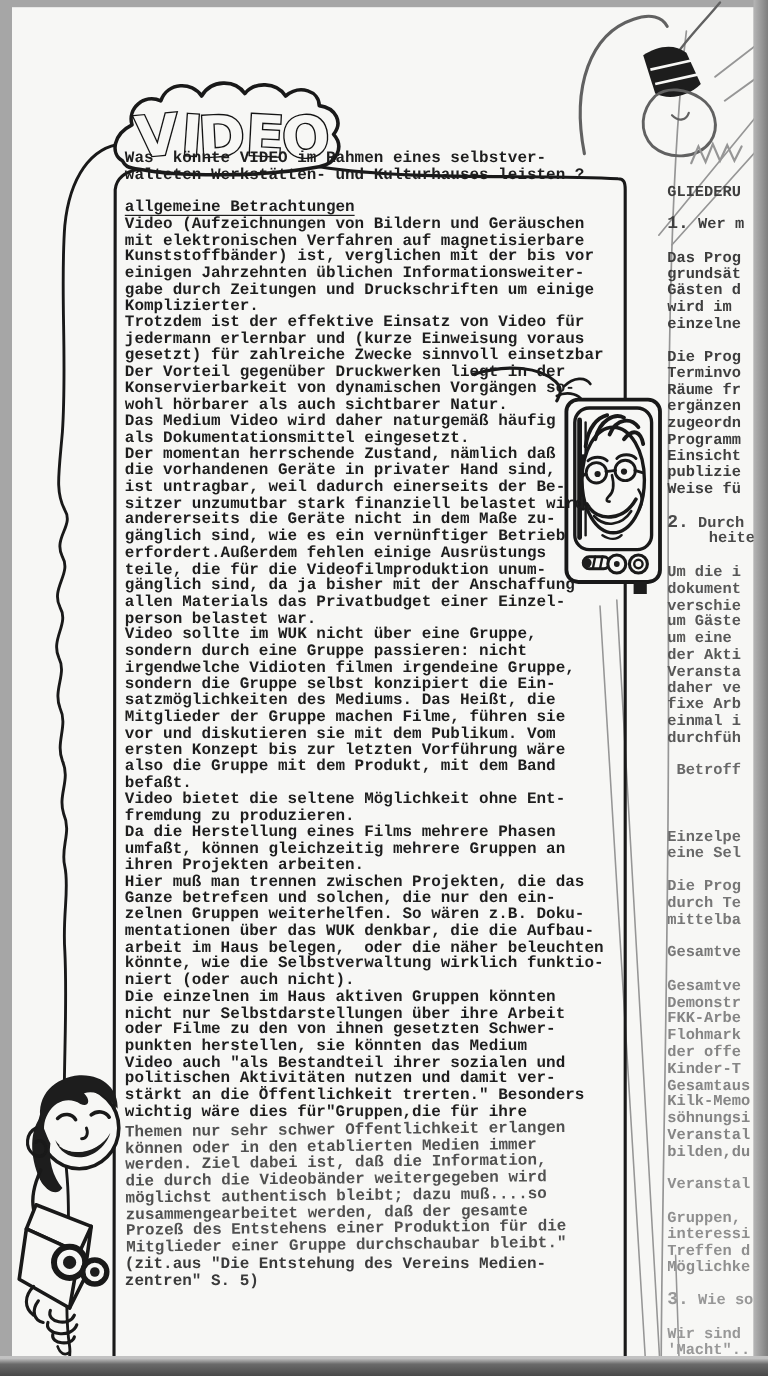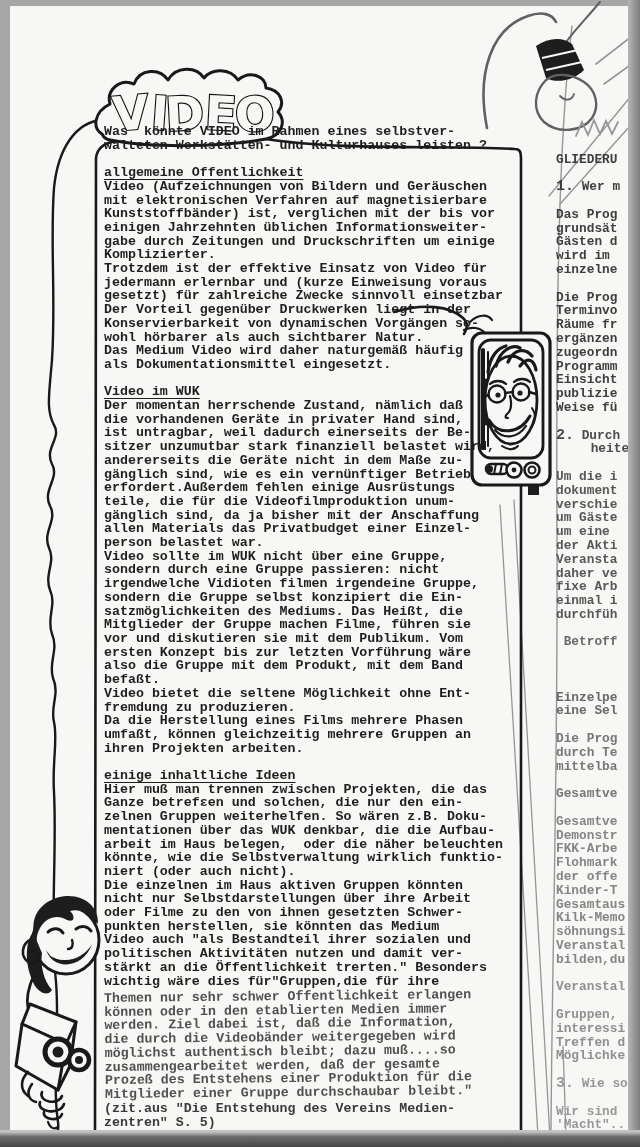--- a/index.html
+++ b/index.html
@@ -147,36 +147,35 @@
     <path class="st" stroke-width="2.6" d="M 40,1102 C 36,1112 60,1116 64,1104"></path>
     <path class="st" stroke-width="2.6" d="M 44,1112 C 42,1120 60,1122 62,1114"></path>
     <path class="st" stroke-width="2.2" d="M 48,1122 C 50,1128 54,1130 58,1127"></path>
   </g>
 </svg>
 
 <div class="main-col">
   <div class="question">Was  könnte VIDEO im Rahmen eines selbstver-
 walteten Werkstätten- und Kulturhauses leisten ?</div>
   <div id="sections">
-      <div class="heading">allgemeine Offentlichkeit</div>
+      <div class="heading">allgemeine Betrachtungen</div>
       <div class="para tone-dark">Video (Aufzeichnungen von Bildern und Geräuschen
 mit elektronischen Verfahren auf magnetisierbare
 Kunststoffbänder) ist, verglichen mit der bis vor
 einigen Jahrzehnten üblichen Informationsweiter-
 gabe durch Zeitungen und Druckschriften um einige
 Komplizierter.
 Trotzdem ist der effektive Einsatz von Video für
 jedermann erlernbar und (kurze Einweisung voraus
 gesetzt) für zahlreiche Zwecke sinnvoll einsetzbar
 Der Vorteil gegenüber Druckwerken liegt in der
 Konservierbarkeit von dynamischen Vorgängen so-
 wohl hörbarer als auch sichtbarer Natur.
 Das Medium Video wird daher naturgemäß häufig
 als Dokumentationsmittel eingesetzt.</div>
-      <div class="heading">Video im WUK</div>
       <div class="para tone-dark">Der momentan herrschende Zustand, nämlich daß
 die vorhandenen Geräte in privater Hand sind,
 ist untragbar, weil dadurch einerseits der Be-
 sitzer unzumutbar stark finanziell belastet wird,
 andererseits die Geräte nicht in dem Maße zu-
 gänglich sind, wie es ein vernünftiger Betrieb
 erfordert.Außerdem fehlen einige Ausrüstungs
 teile, die für die Videofilmproduktion unum-
 gänglich sind, da ja bisher mit der Anschaffung
 allen Materials das Privatbudget einer Einzel-
@@ -189,21 +188,20 @@
 Mitglieder der Gruppe machen Filme, führen sie
 vor und diskutieren sie mit dem Publikum. Vom
 ersten Konzept bis zur letzten Vorführung wäre
 also die Gruppe mit dem Produkt, mit dem Band
 befaßt.
 Video bietet die seltene Möglichkeit ohne Ent-
 fremdung zu produzieren.
 Da die Herstellung eines Films mehrere Phasen
 umfaßt, können gleichzeitig mehrere Gruppen an
 ihren Projekten arbeiten.</div>
-      <div class="heading">einige inhaltliche Ideen</div>
       <div class="para tone-dark">Hier muß man trennen zwischen Projekten, die das
 Ganze betrefεen und solchen, die nur den ein-
 zelnen Gruppen weiterhelfen. So wären z.B. Doku-
 mentationen über das WUK denkbar, die die Aufbau-
 arbeit im Haus belegen,  oder die näher beleuchten
 könnte, wie die Selbstverwaltung wirklich funktio-
 niert (oder auch nicht).
 Die einzelnen im Haus aktiven Gruppen könnten
 nicht nur Selbstdarstellungen über ihre Arbeit
 oder Filme zu den von ihnen gesetzten Schwer-

